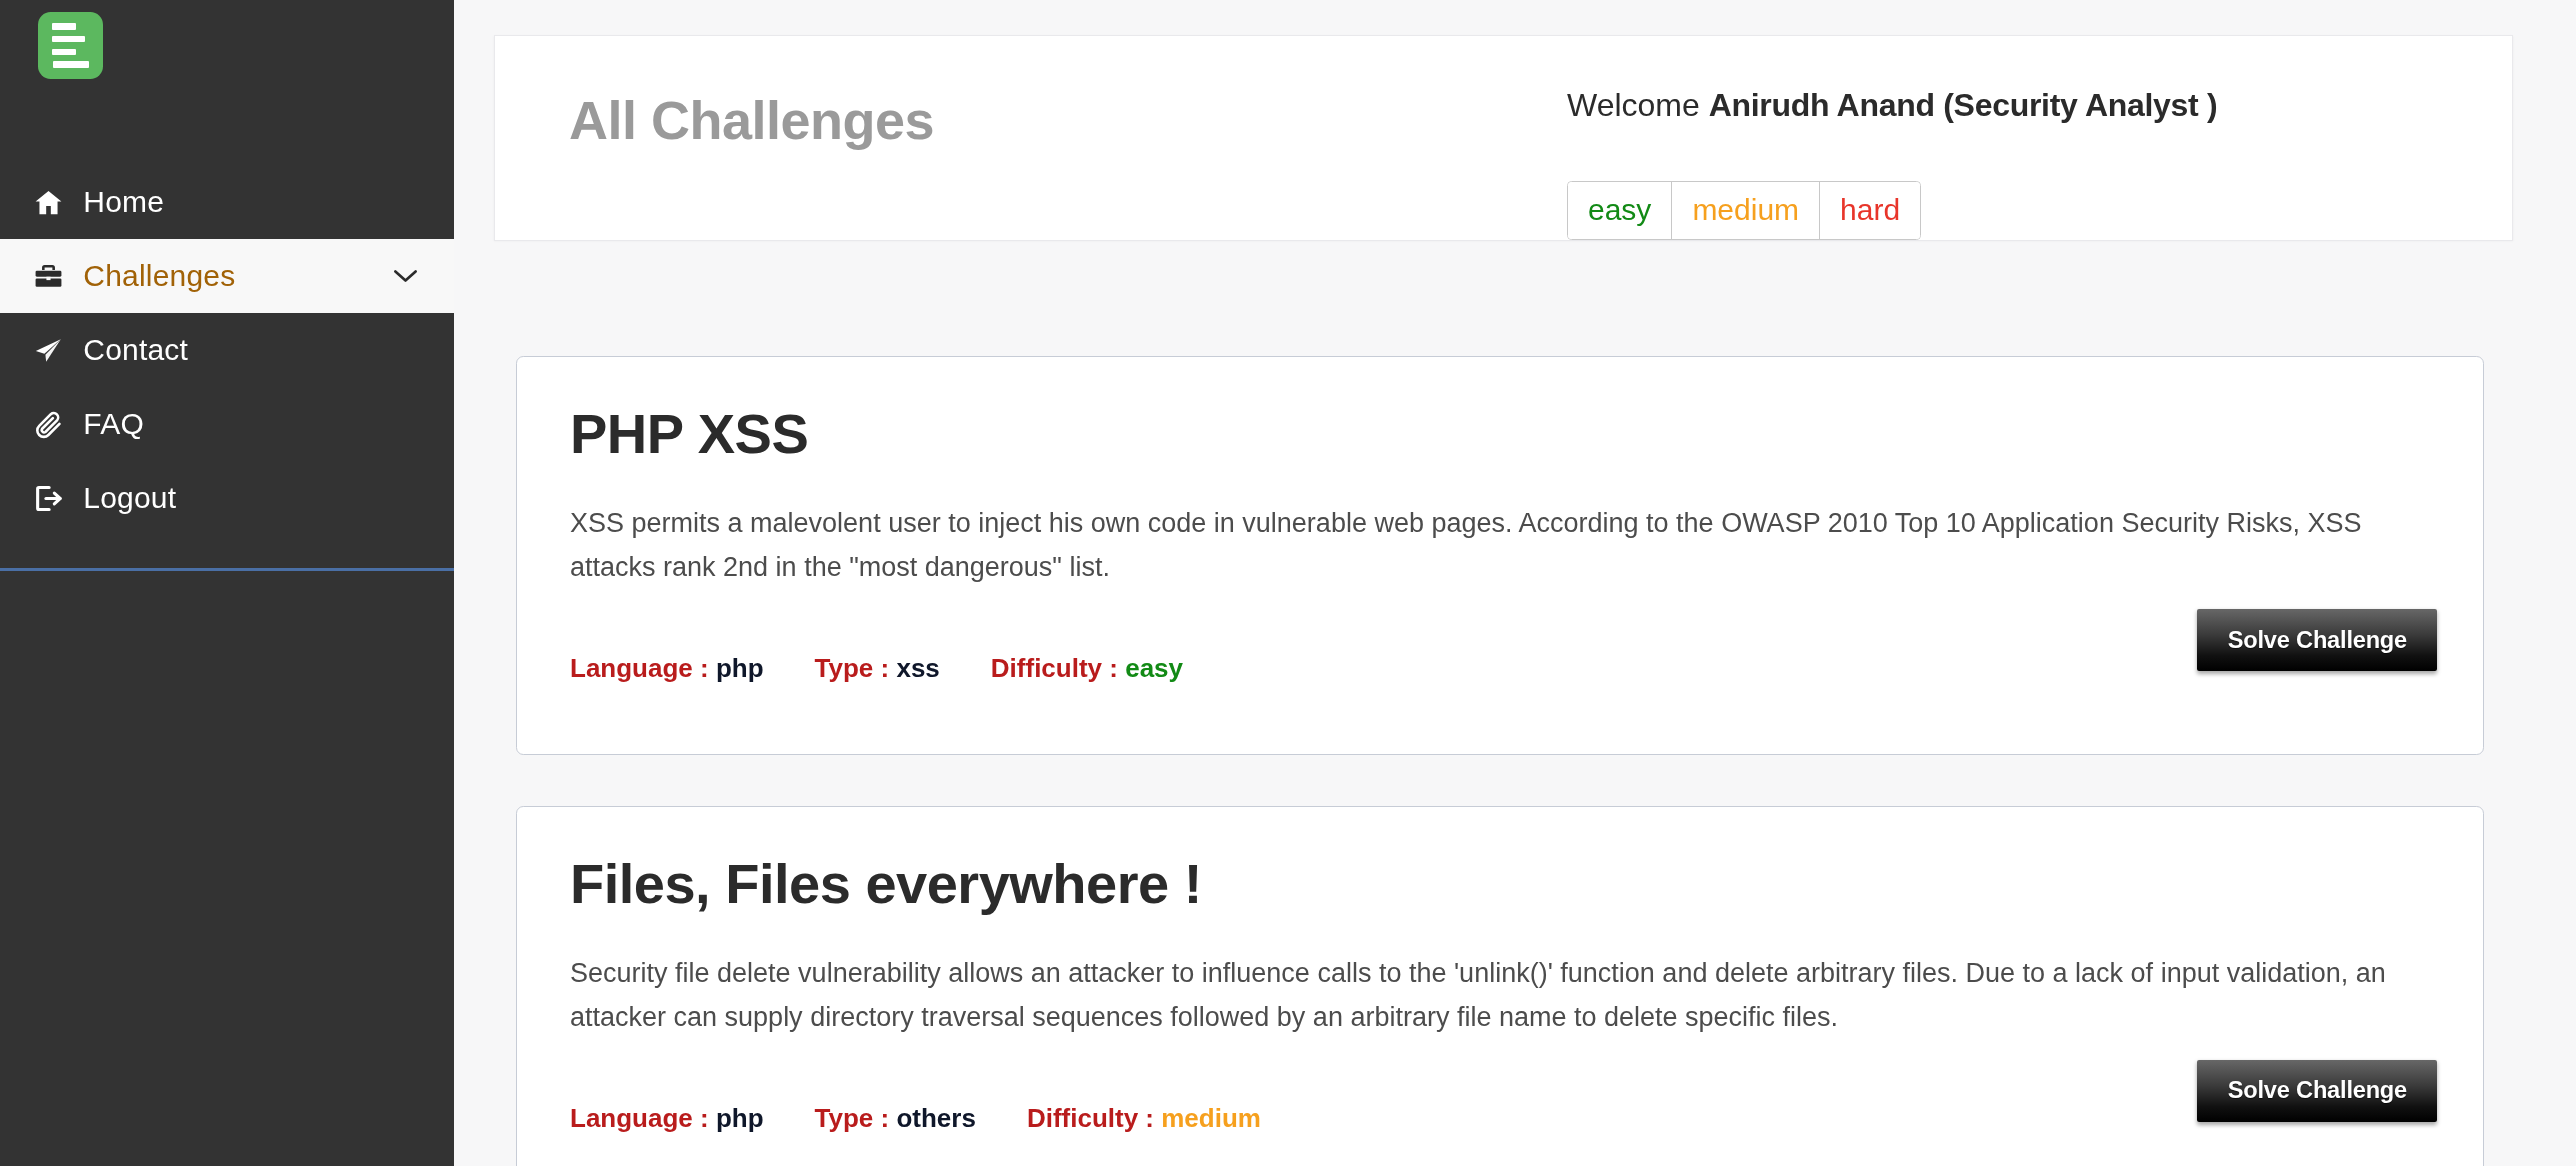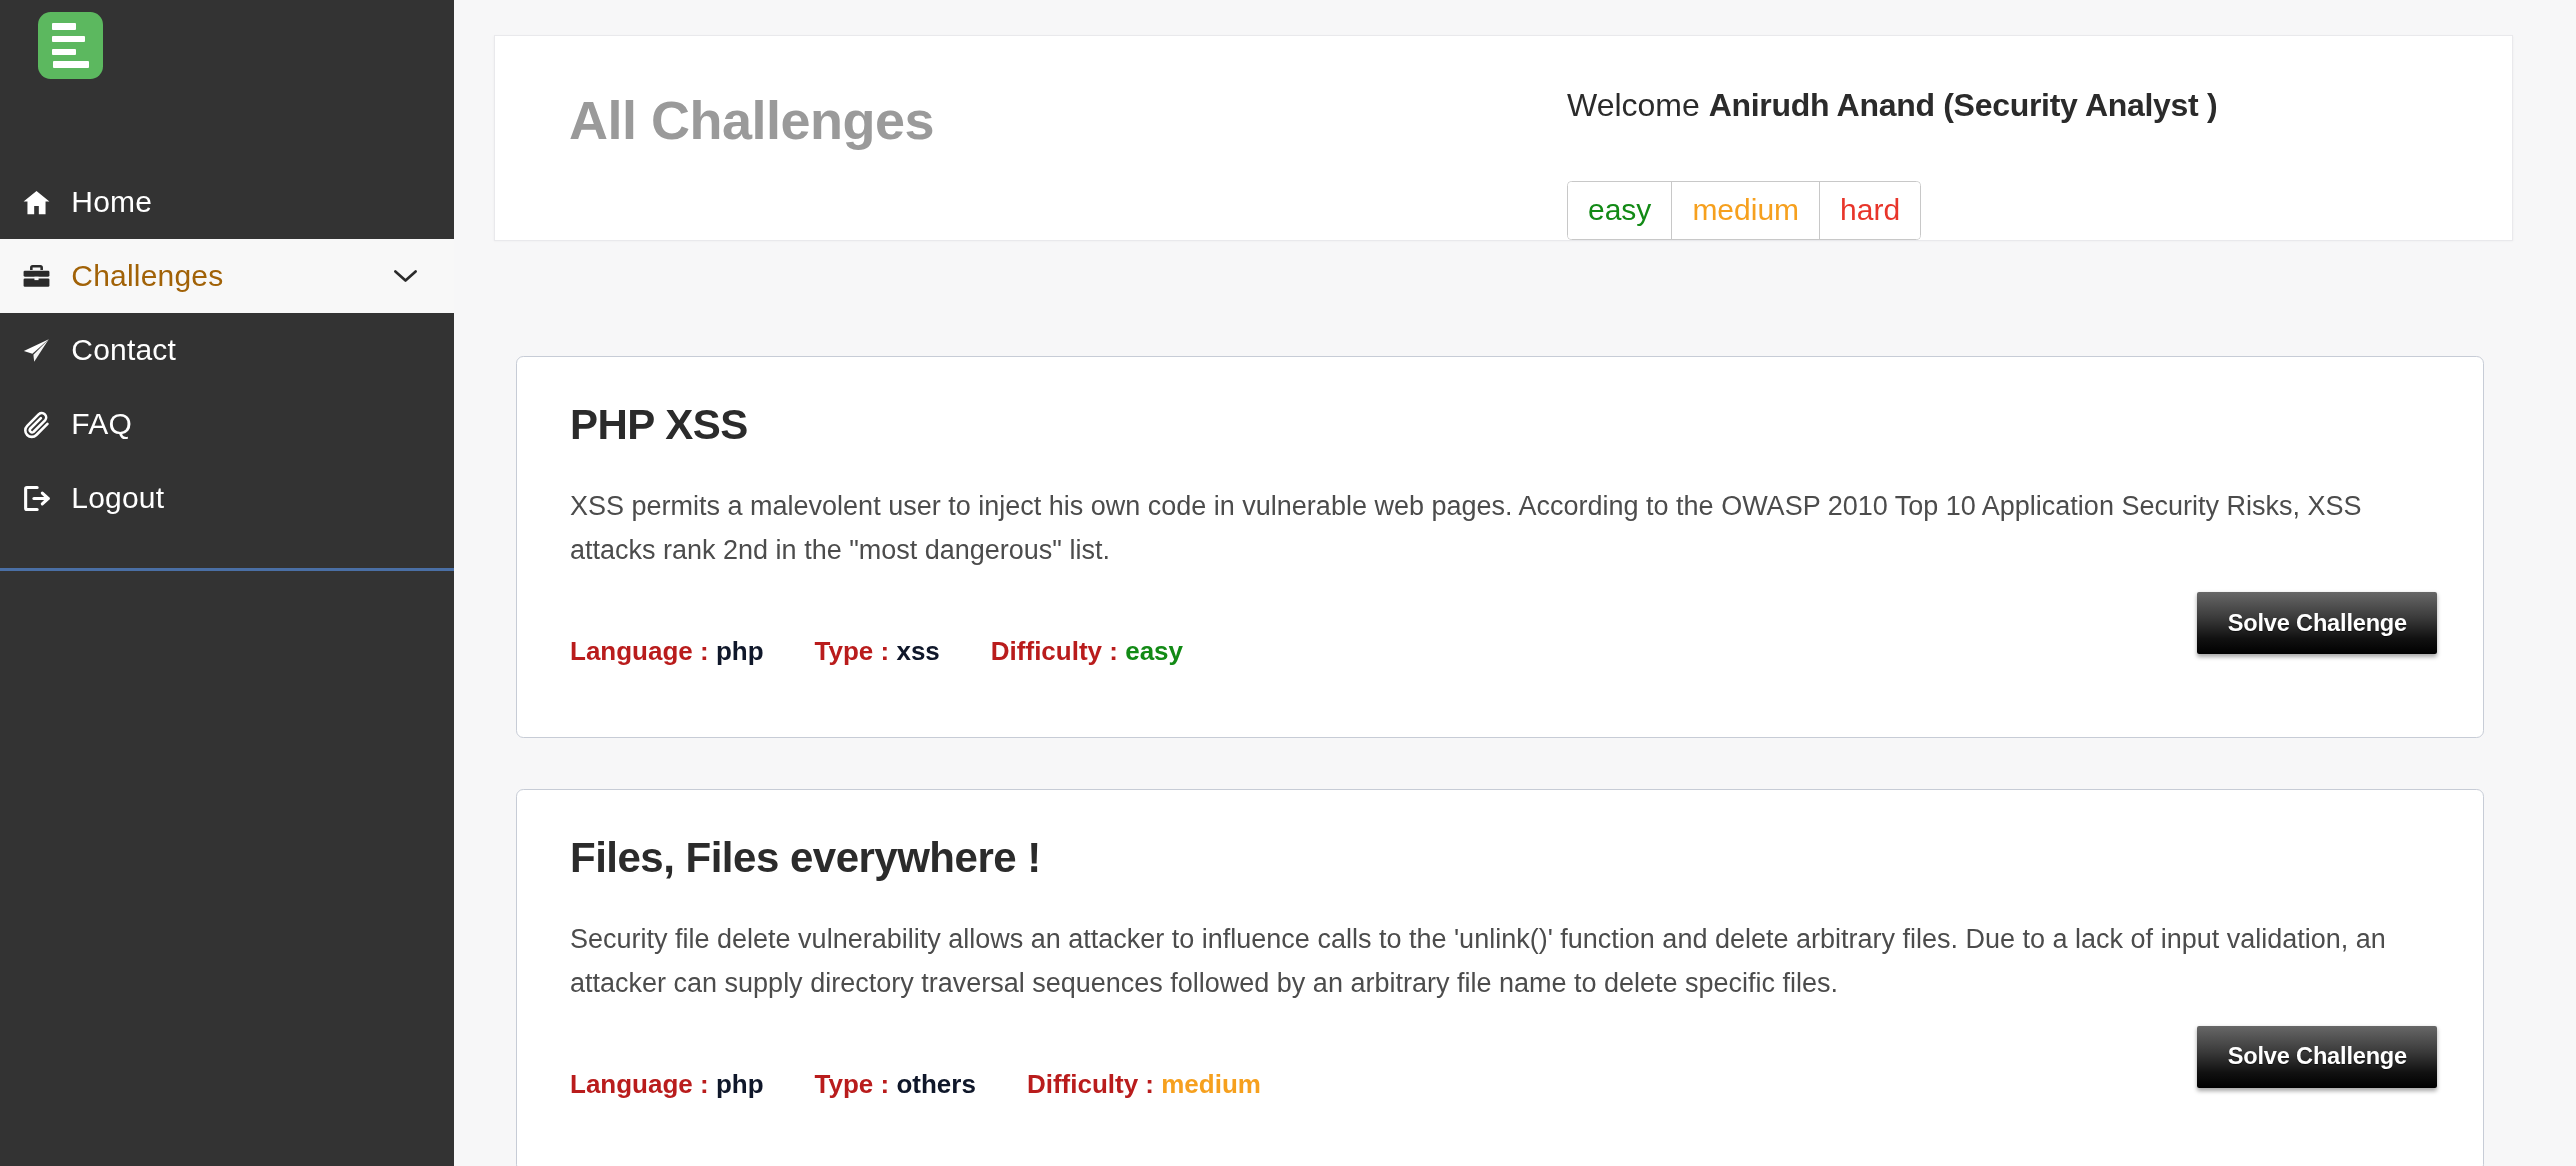--- a/index.html
+++ b/index.html
@@ -58,21 +58,21 @@
   .brand-logo span:nth-child(4) { width: 36px; margin-right: 0px; }
 
   .nav {
     margin-top: 74px;
   }
 
   .nav-item {
     height: 74px;
     display: flex;
     align-items: center;
-    padding-left: 8px;
+    padding-left: 20px;
     color: #ffffff;
     font-size: 30px;
     letter-spacing: 0.2px;
     cursor: pointer;
     position: relative;
   }
   .nav-item.active {
     background: #f8f8f8;
     color: #a16207;
   }
@@ -183,21 +183,21 @@
     margin: 0 auto 51px 62px;
     width: 1968px;
     background: #ffffff;
     border: 0.9px solid #c7ccd6;
     border-radius: 7.3px;
     padding: 44px 51px 47px 53px;
     min-height: 362px;
   }
 
   .card-title {
-    font-size: 42px;
+    font-size: 56px;
     font-weight: bold;
     color: #2b2b2b;
     letter-spacing: -0.5px;
     margin-bottom: 36px;
   }
 
   .card-desc {
     font-size: 27px;
     line-height: 1.62;
     color: #4c4c4c;

